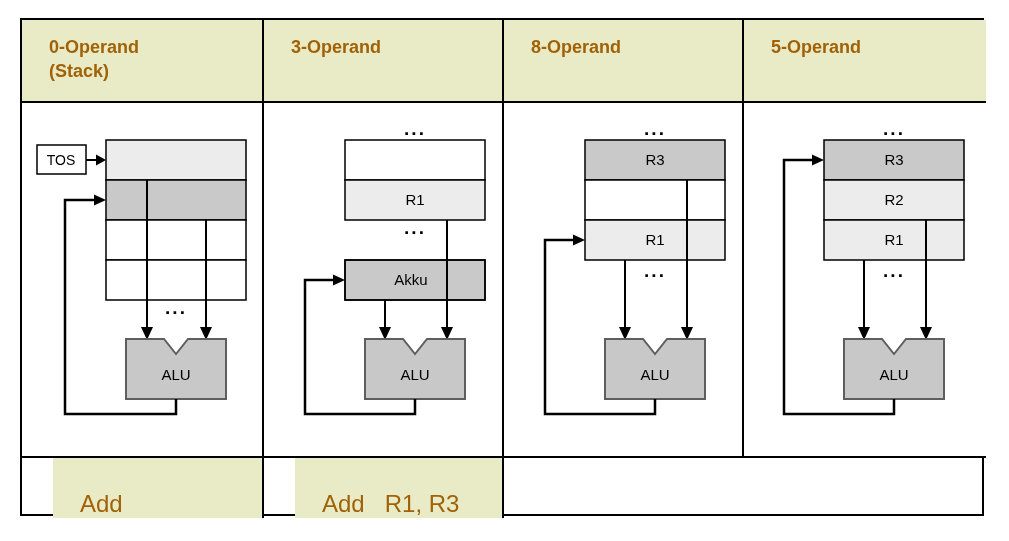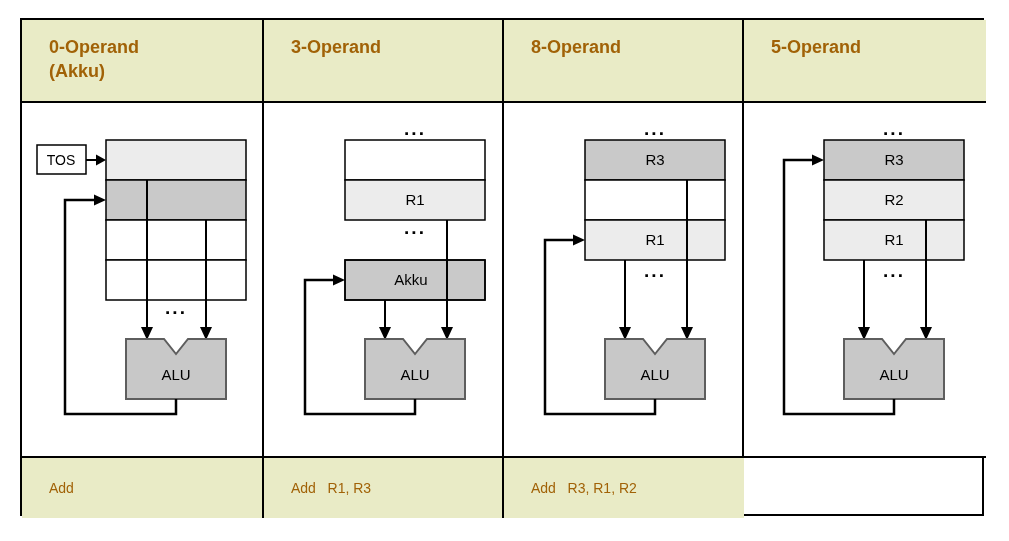--- a/index.html
+++ b/index.html
@@ -18,38 +18,38 @@
   }
   .cell{box-sizing:border-box;border-right:2px solid #000;}
   .cell.last{border-right:none;}
   .hdr{
     background:#e9ebc6;border-bottom:2px solid #000;
     padding:15px 8px 0 27px;font-weight:bold;font-size:18px;line-height:24px;
   }
   .body{position:relative;border-bottom:2px solid #000;background:#fff;overflow:hidden;}
   .body svg{position:absolute;left:0;top:0;}
   .ftr{
-    background:#e9ebc6;display:flex;align-items:center;
-    padding-left:27px;font-size:14px;white-space:pre;
+    background:#e9ebc6;display:flex;align-items:flex-end;
+    padding-left:27px;font-size:24px;white-space:pre;margin-left:31px;
   }
   svg text{
     font-family:"Liberation Sans", sans-serif;font-size:15px;fill:#000;
   }
   svg text.dots{font-weight:bold;font-size:19px;letter-spacing:2px;}
   svg text.tos{font-size:14px;}
 </style>
 </head>
 <body>
 
 <div class="canvas">
   <div class="isa-table">
 
     <div class="cell hdr">
       <div>0-Operand</div>
-      <div>(Akku)</div>
+      <div>(Stack)</div>
     </div>
     <div class="cell hdr">
       <div>3-Operand</div>
     </div>
     <div class="cell hdr">
       <div>8-Operand</div>
       <div></div>
     </div>
     <div class="cell hdr last">
       <div>5-Operand</div>
@@ -147,18 +147,15 @@
         <polygon points="68,51.5 68,62.5 80,57" fill="#000"></polygon>
       </svg>
     </div>
 
     <div class="cell ftr">
       <span>Add</span>
     </div>
     <div class="cell ftr">
       <span>Add   R1, R3</span>
     </div>
-    <div class="cell ftr last">
-      <span>Add   R3, R1, R2</span>
-    </div>
 
   </div>
 </div>
 
 </body></html>

